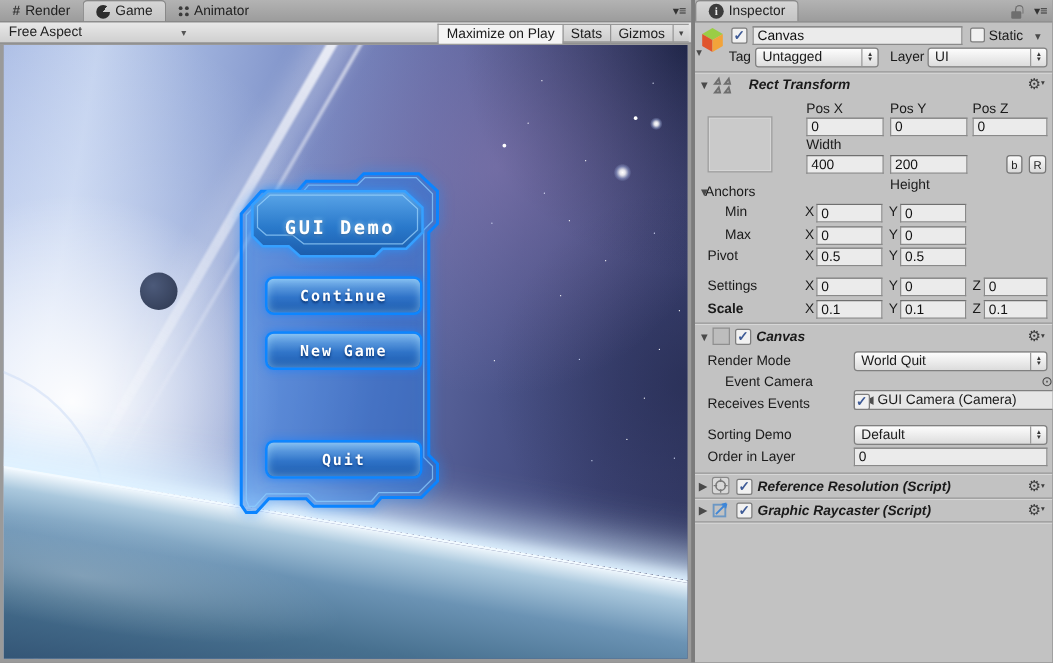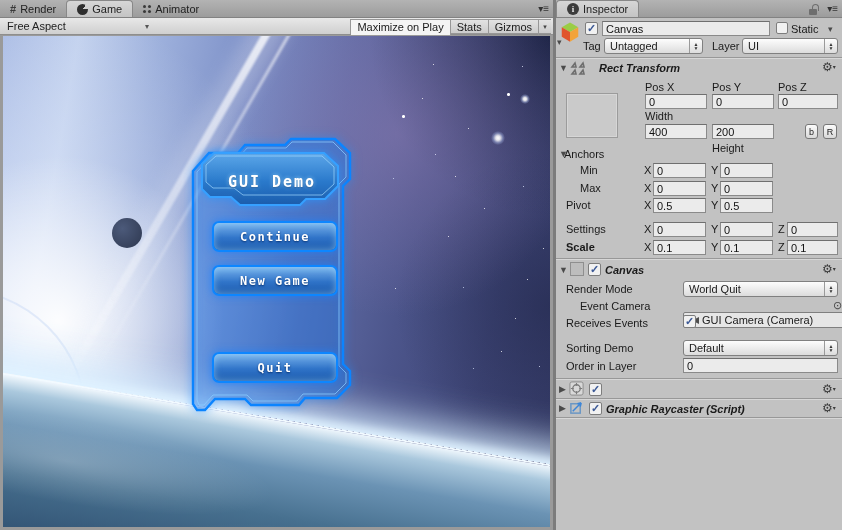--- a/index.html
+++ b/index.html
@@ -348,20 +348,21 @@
 
   <div class="sep" style="top:378px;"></div>
 
   <span class="fold" style="left:3px;top:384px;">▶</span>
   <svg class="icon16" style="left:13px;top:381px;width:15px;height:15px;" viewBox="0 0 16 16">
     <rect x="1" y="1" width="14" height="14" rx="2" fill="#d8d8d8" stroke="#8a8a8a"></rect>
     <circle cx="8" cy="8" r="4" fill="none" stroke="#7a7a7a" stroke-width="1.4"></circle>
     <path d="M8,2 V5 M8,11 V14 M2,8 H5 M11,8 H14" stroke="#7a7a7a" stroke-width="1.2"></path>
   </svg>
   <div class="chk" style="left:33px;top:383px;">✓</div>
+  <span class="lbl bold" style="left:50px;top:384px;">Reference Resolution (Script)</span>
   <span class="gear" style="left:266px;top:383px;">⚙</span>
 
   <div class="sep" style="top:398px;"></div>
 
   <span class="fold" style="left:3px;top:403px;">▶</span>
   <svg class="icon16" style="left:13px;top:400px;width:15px;height:15px;" viewBox="0 0 16 16">
     <rect x="2" y="4" width="10" height="10" fill="none" stroke="#6b97c4" stroke-width="1.6"></rect>
     <path d="M4,12 L13,3 M13,3 L9,4 M13,3 L12,7" stroke="#3d86d8" stroke-width="1.6" fill="none"></path>
   </svg>
   <div class="chk" style="left:33px;top:402px;">✓</div>

